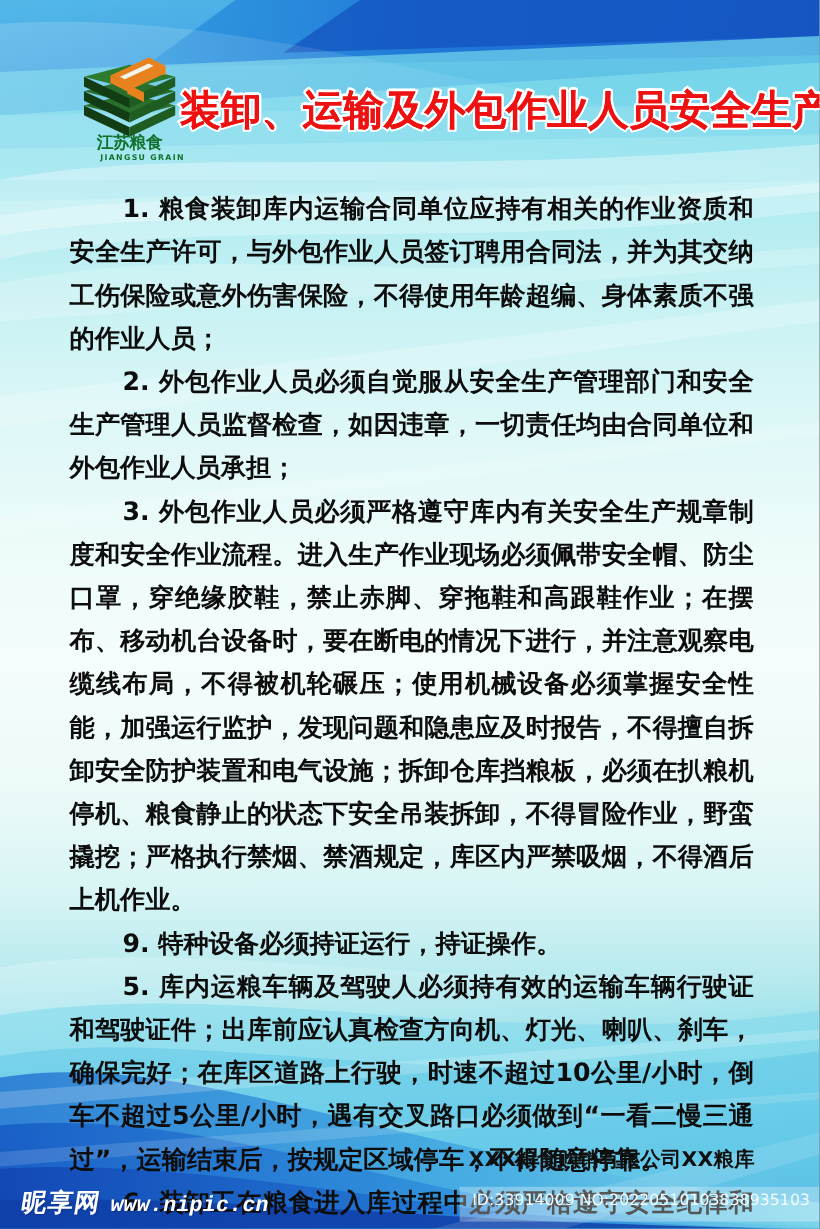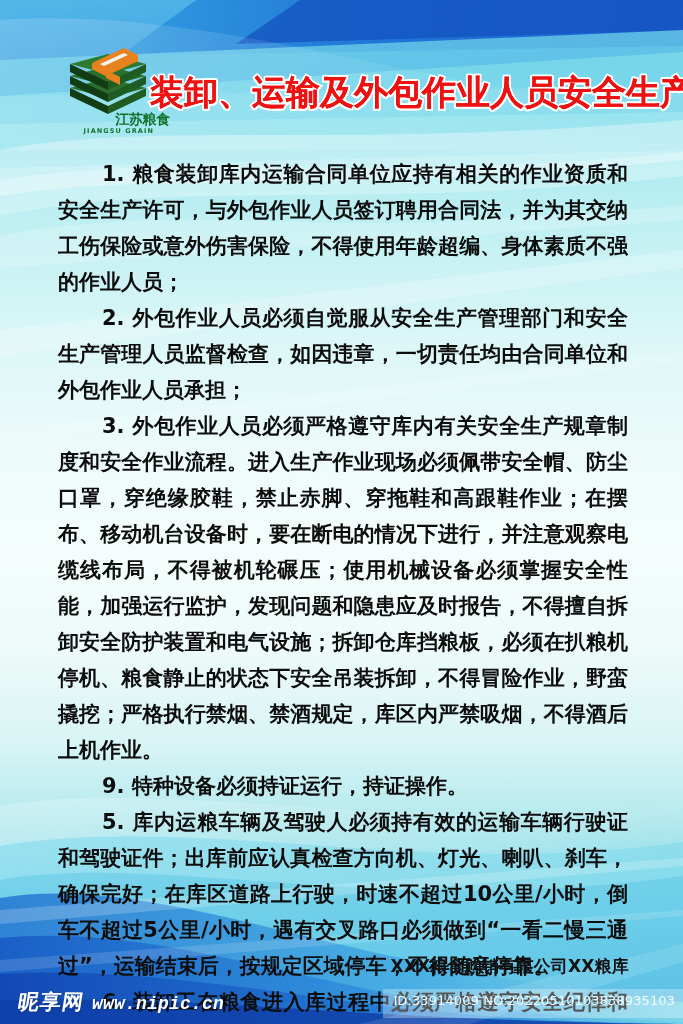--- a/index.html
+++ b/index.html
@@ -54,24 +54,24 @@
   .logo-wrap {
     position: absolute;
     left: 62px;
     top: 44px;
     width: 92px;
     height: 98px;
   }
   .logo-mark { position:absolute; left:0; top:0; width:92px; height:74px; }
   .logo-cn {
     position: absolute;
-    left: 16px;
+    left: 0;
     top: 68px;
     width: 92px;
-    text-align: right;
+    text-align: center;
     font-size: 14px;
     font-weight: bold;
     color: #12722b;
     letter-spacing: -0.3px;
     line-height: 1;
     white-space: nowrap;
   }
   .logo-en {
     position: absolute;
     left: 0;

